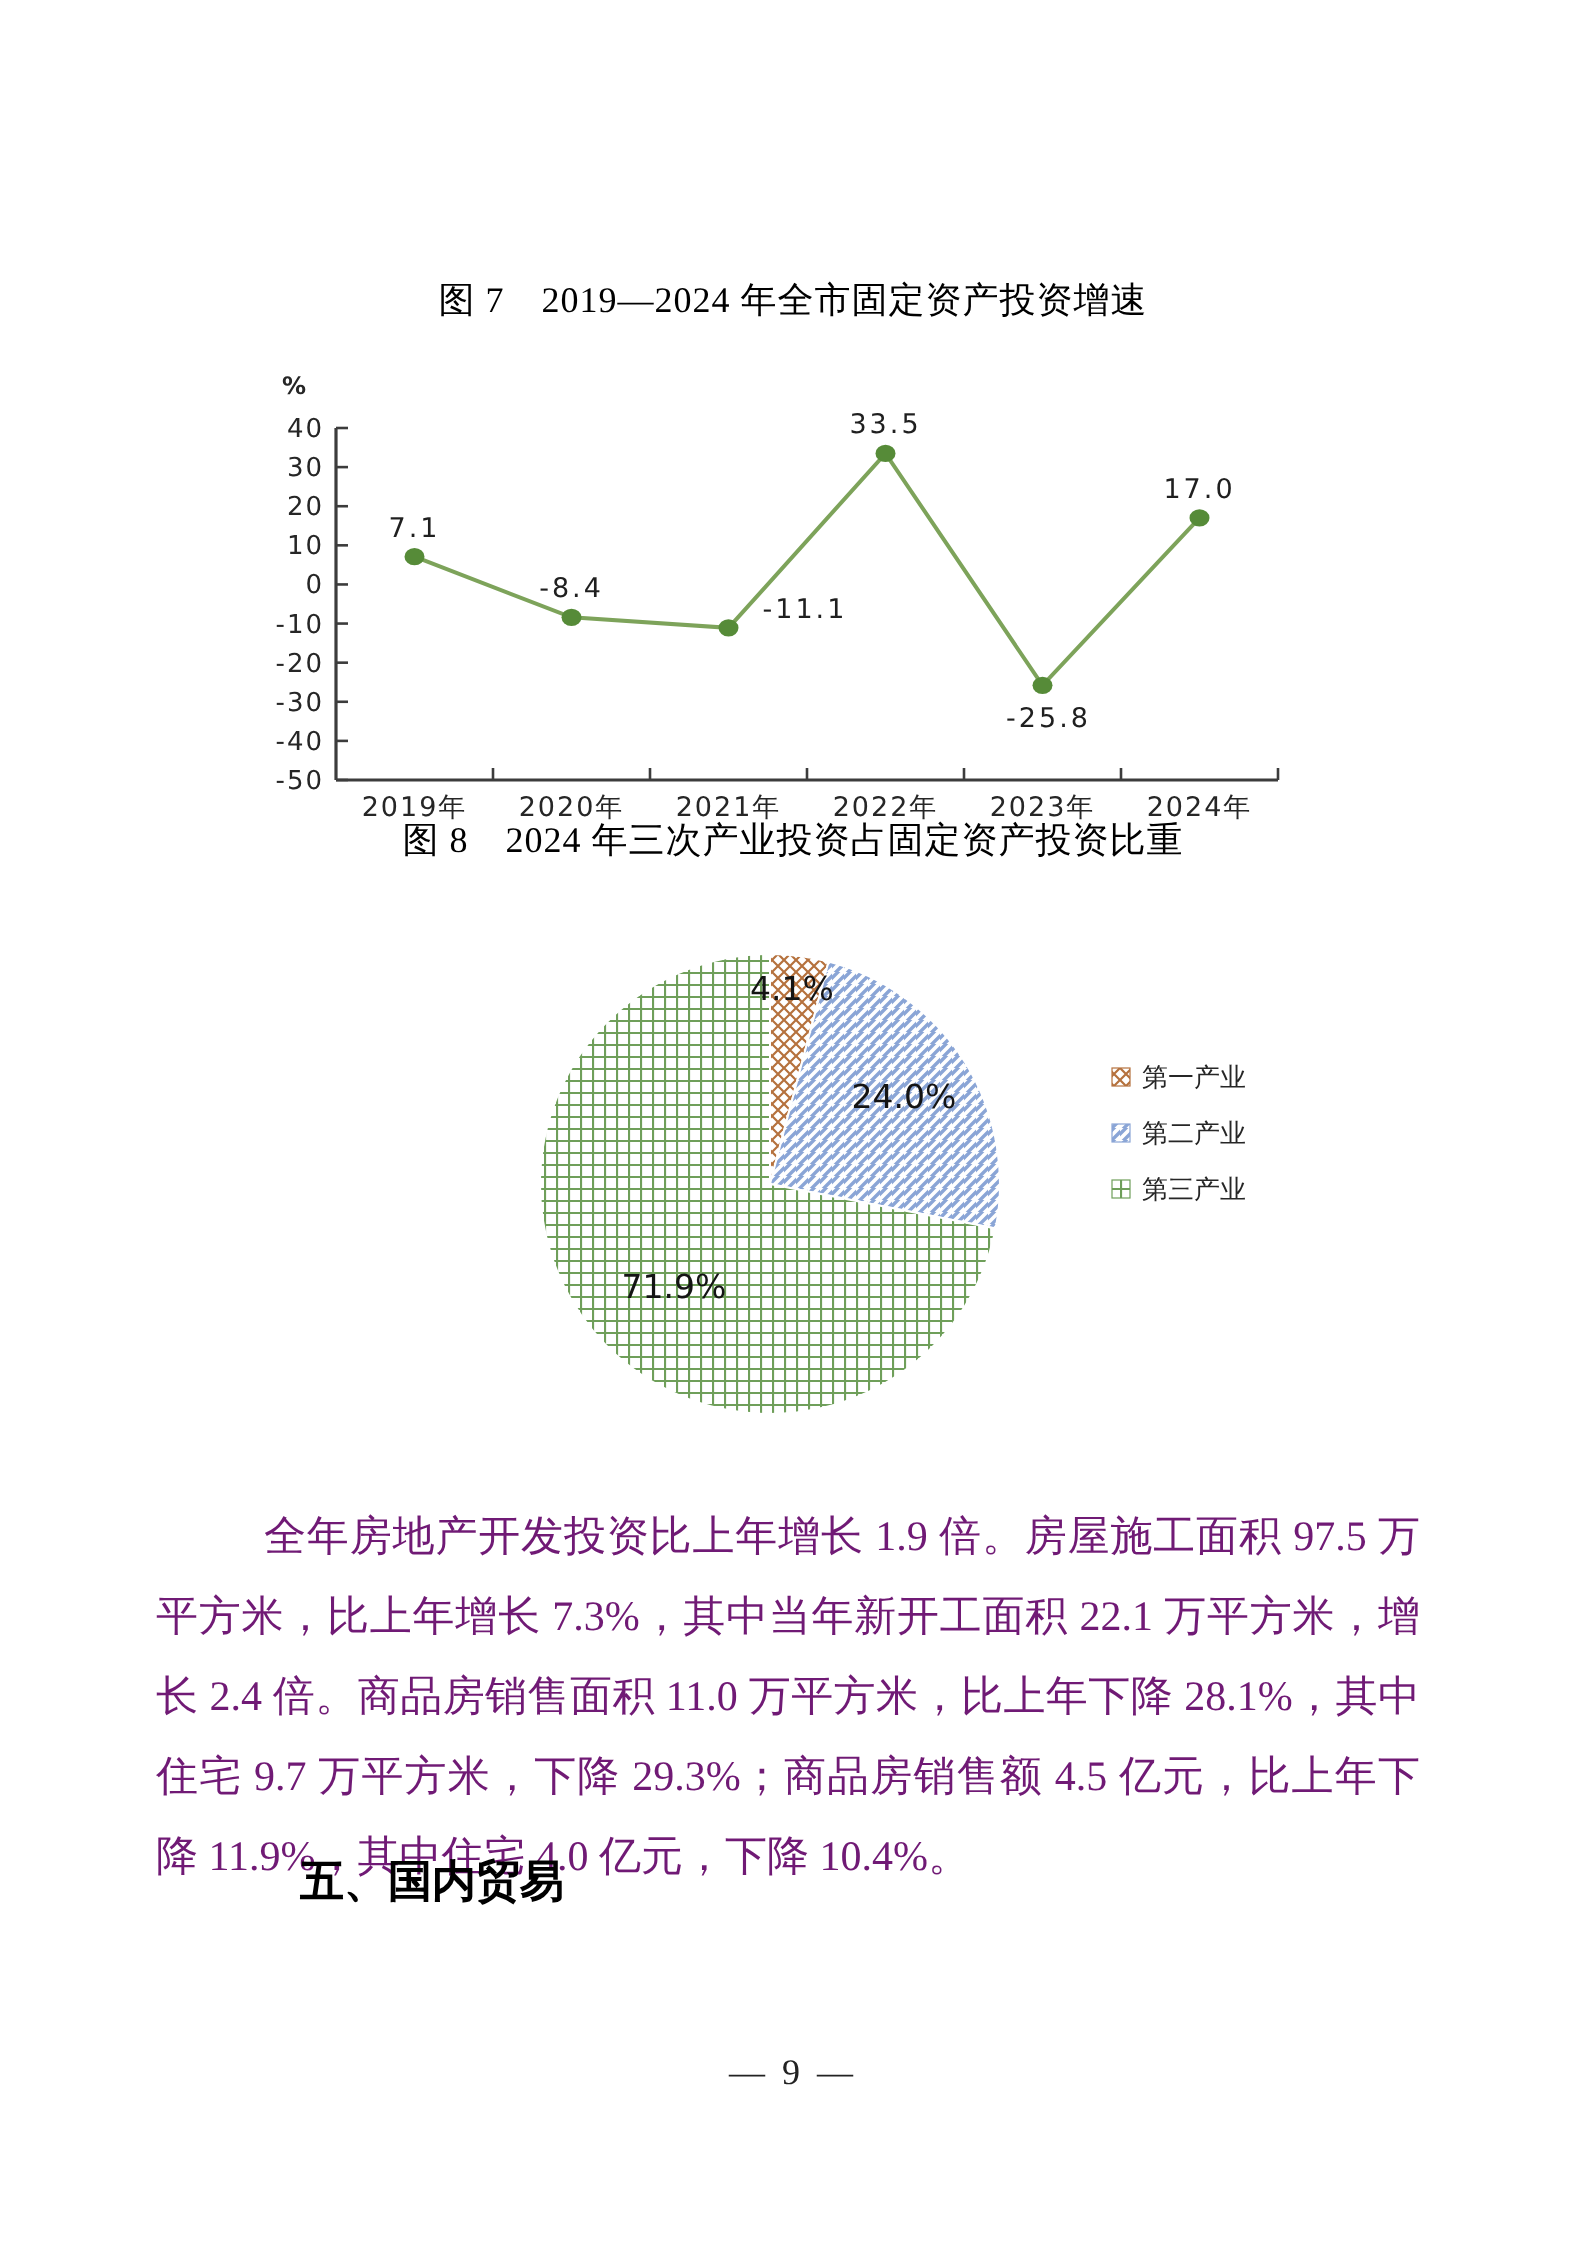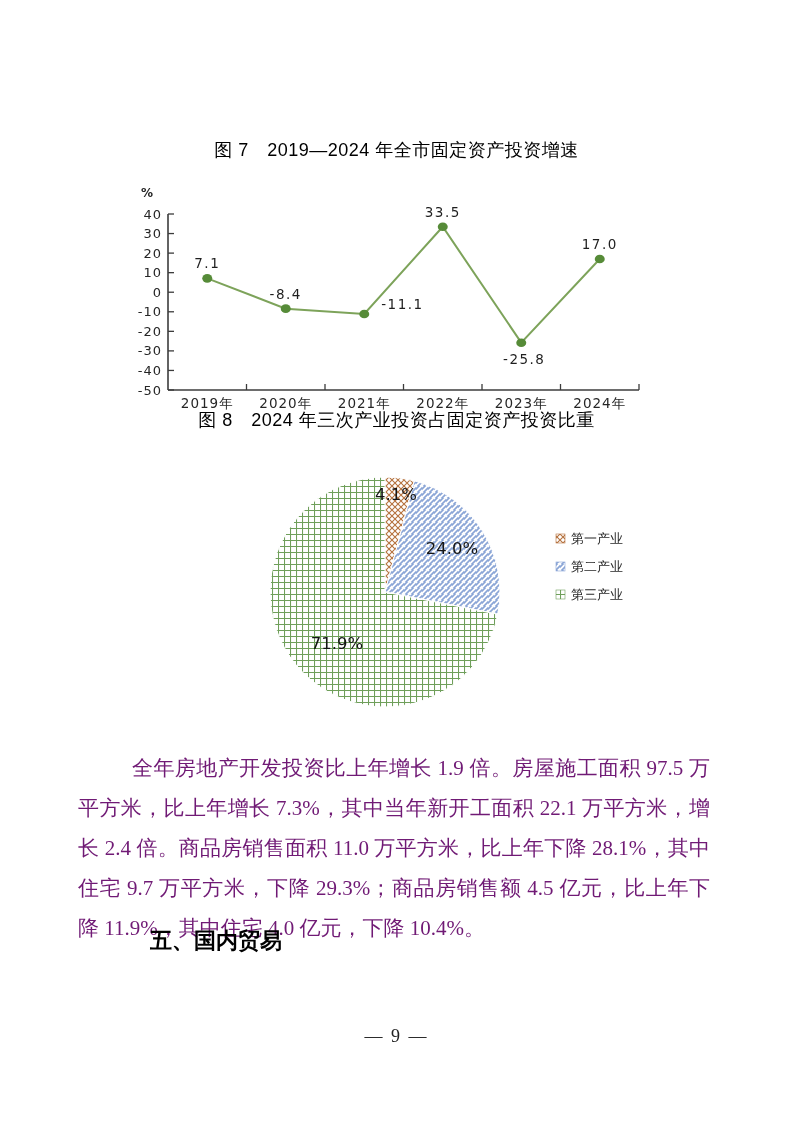--- a/index.html
+++ b/index.html
@@ -10,21 +10,21 @@
     font-family:"Liberation Serif","DejaVu Serif",serif;
     color:#111;
     overflow:hidden;
   }
   .fig-title{
     position:absolute;left:0;width:793px;
     text-align:center;
     font-size:18px;
     letter-spacing:0.5px;
     color:#000;
-    font-family:Liberation Sans, sans-serif;
+    font-family:Liberation Serif, serif;
   }
   #fig7-title{top:138px;}
   #fig8-title{top:408px;}
   #line-chart{position:absolute;left:133px;top:183px;width:530px;height:235px;}
   #pie-chart{position:absolute;left:248px;top:468px;width:440px;height:250px;}
   svg text{font-family:"DejaVu Sans","Liberation Sans",sans-serif;}
   #body-paragraph{
     position:absolute;left:78px;top:727px;width:632px;
     font-size:21px;line-height:40px;
     text-align:justify;text-justify:inter-ideograph;

